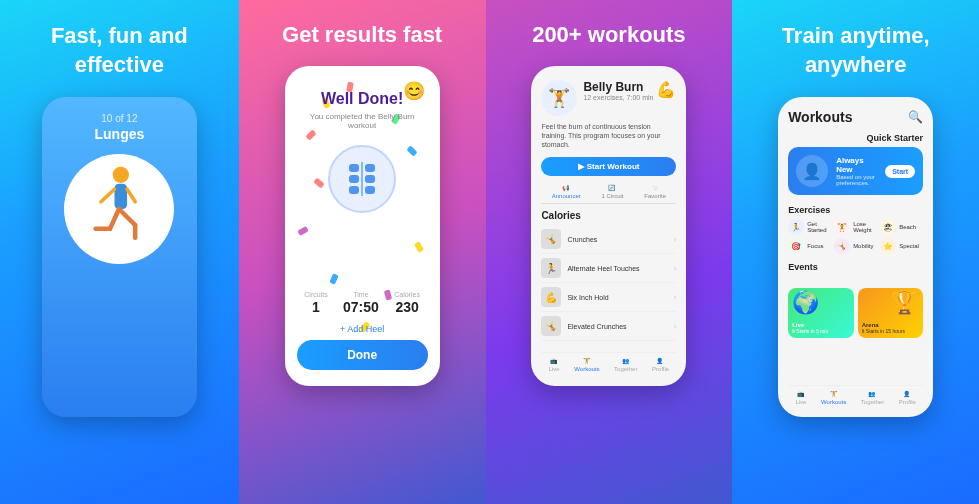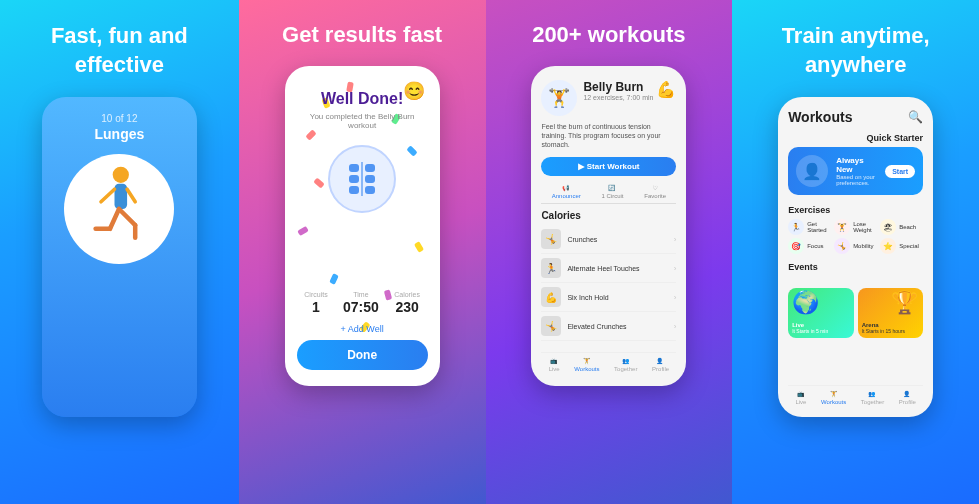--- a/index.html
+++ b/index.html
@@ -652,21 +652,21 @@
       </div>
       <div class="stat-item">
         <span class="stat-label">Time</span>
         <span class="stat-value">07:50</span>
       </div>
       <div class="stat-item">
         <span class="stat-label">Calories</span>
         <span class="stat-value">230</span>
       </div>
     </div>
-    <div class="add-note">+ Add Well</div>
+    <div class="add-note">+ Add Heel</div>
     <button class="done-btn">Done</button>
   </div>
 </div>
 
 <div class="panel panel-3">
   <div class="headline">200+ workouts</div>
   <div class="phone-card-3">
 
     <div class="workout-header">
       <div class="workout-icon-circle">

